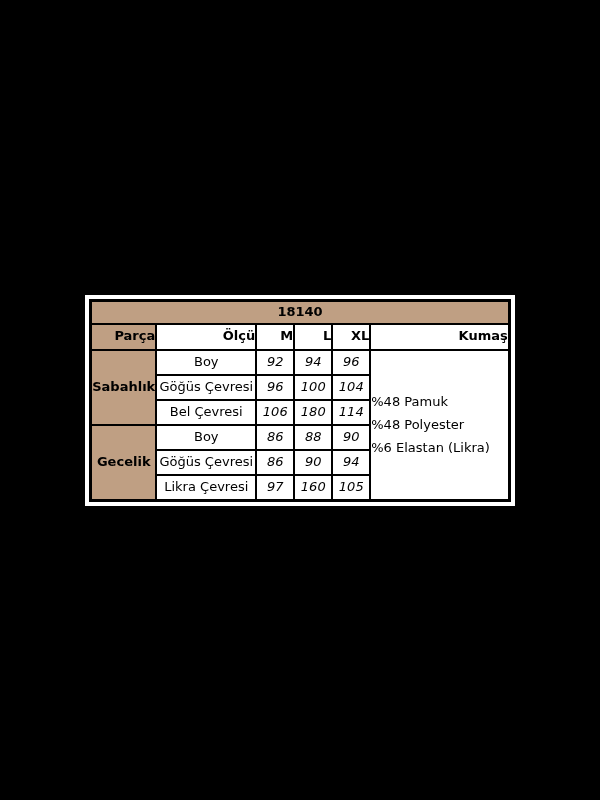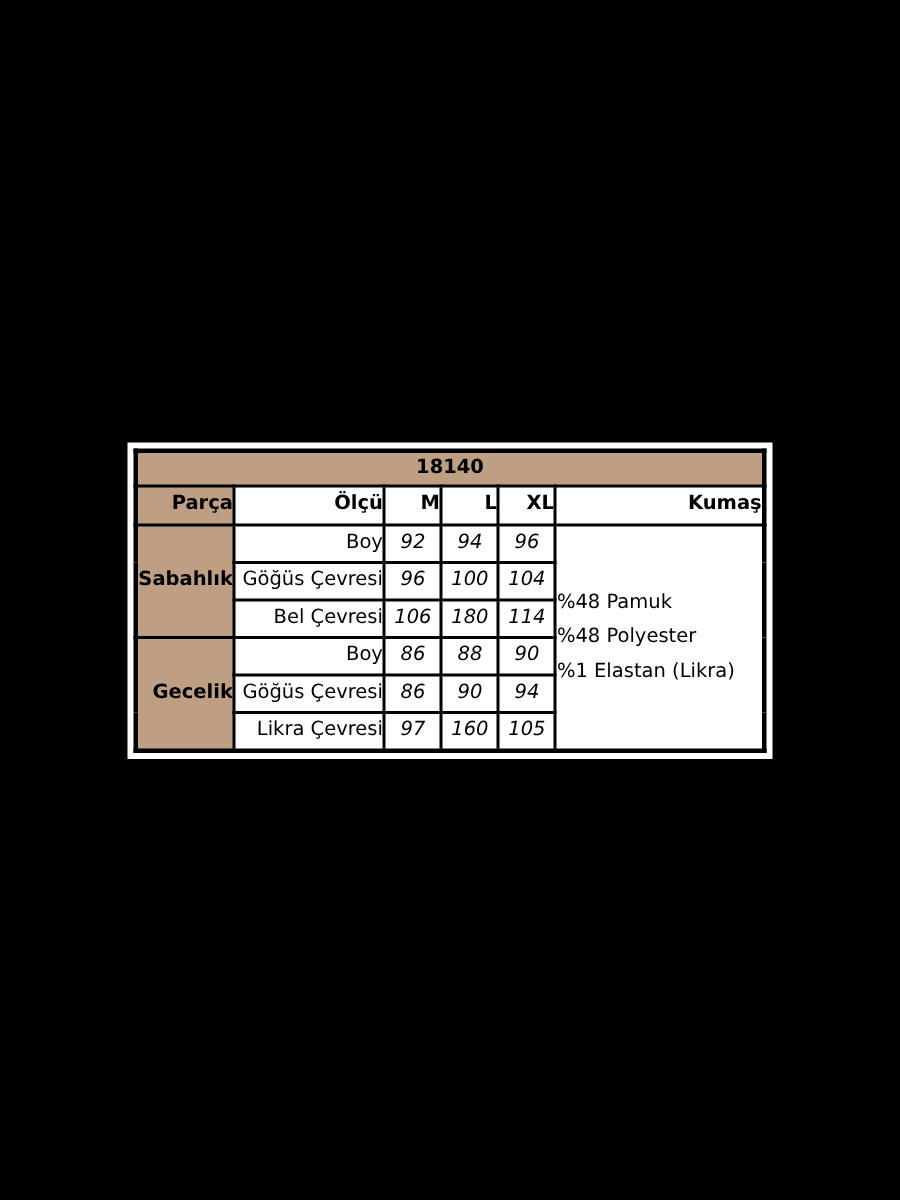--- a/index.html
+++ b/index.html
@@ -48,27 +48,27 @@
     font-weight: 700;
     font-size: 14px;
   }
   .hdr {
     height: 24px;
     text-align: right;
     font-weight: 700;
     font-size: 14px;
   }
   .group-cell {
-    text-align: right;
+    text-align: center;
     font-weight: 700;
     font-size: 13px;
   }
   .lbl {
     height: 23px;
-    text-align: right;
+    text-align: center;
     padding-left: 4px;
     margin-top: 27px;
   }
   .val {
     height: 23px;
     text-align: center;
     font-style: italic;
   }
   .fabric-cell {
     text-align: left;
@@ -108,21 +108,21 @@
 
       <tr>
         <td rowspan="3" class="tan group-cell">Sabahlık</td>
         <td class="lbl">Boy</td>
         <td class="val">92</td>
         <td class="val">94</td>
         <td class="val">96</td>
         <td rowspan="6" class="fabric-cell">
           <div>%48 Pamuk</div>
           <div>%48 Polyester</div>
-          <div>%1 Elastan (Likra)</div>
+          <div>%6 Elastan (Likra)</div>
         </td>
       </tr>
       <tr>
         <td class="lbl">Göğüs Çevresi</td>
         <td class="val">96</td>
         <td class="val">100</td>
         <td class="val">104</td>
       </tr>
       <tr>
         <td class="lbl">Bel Çevresi</td>

